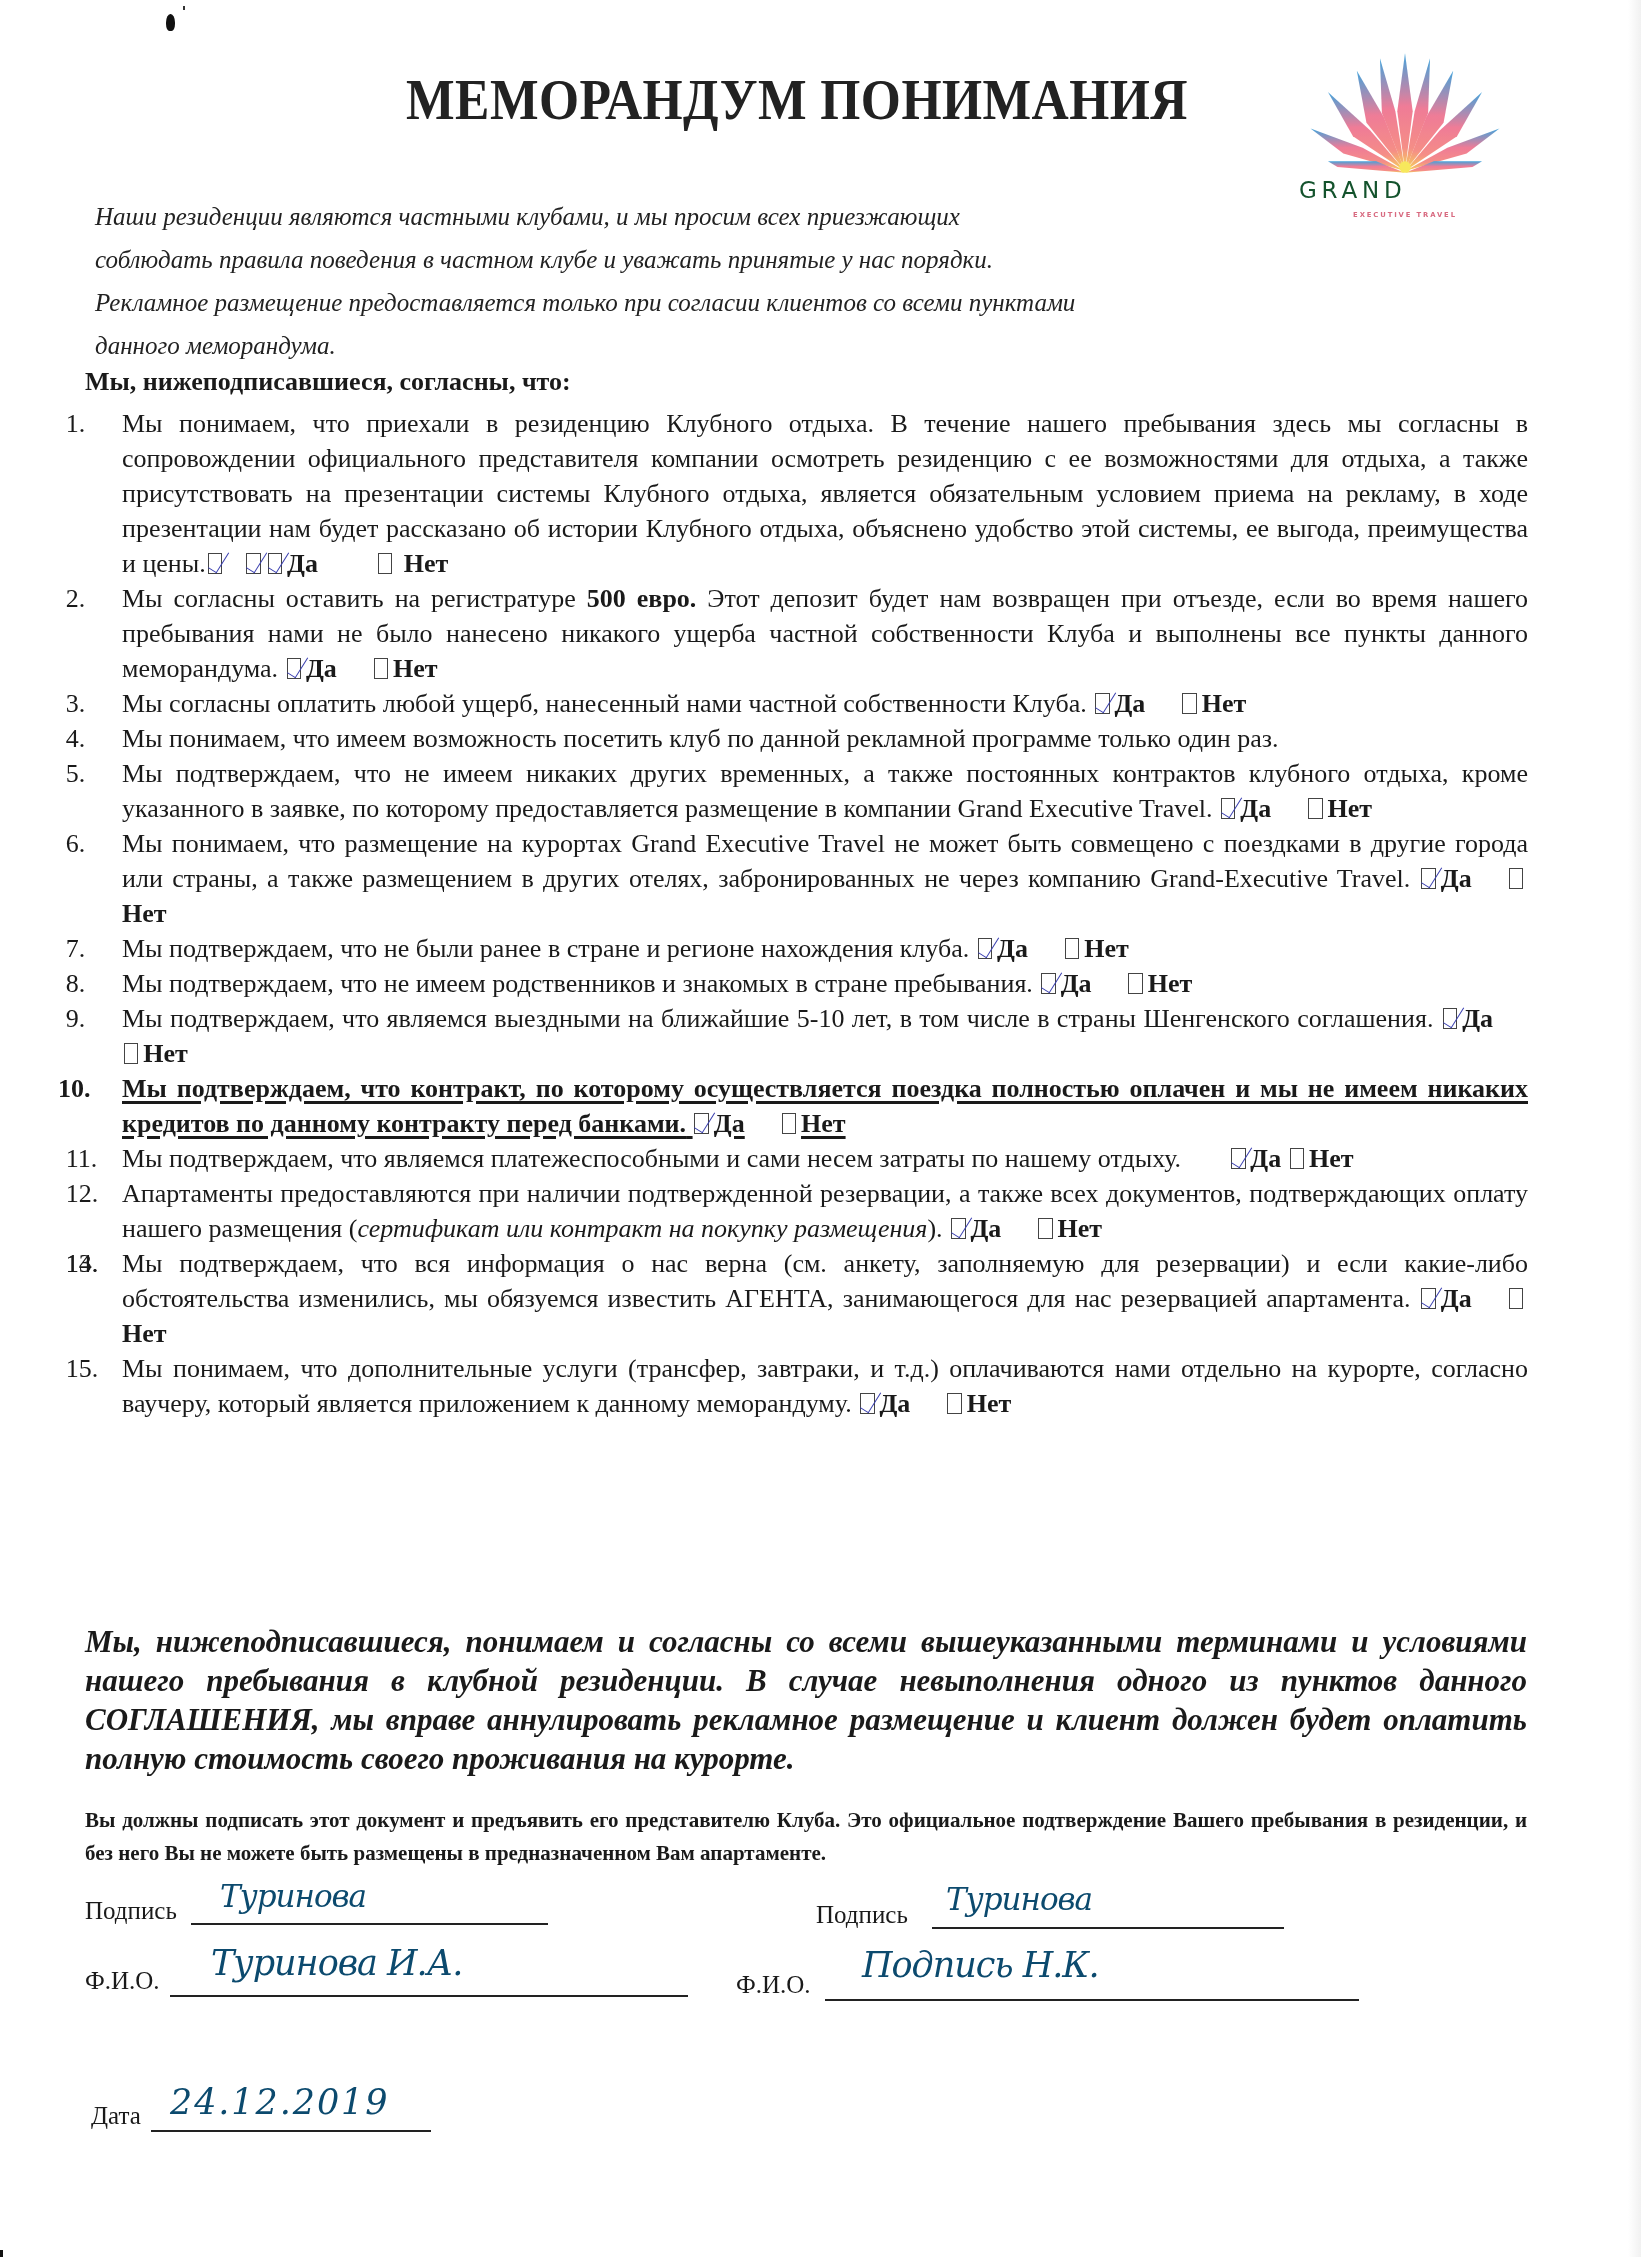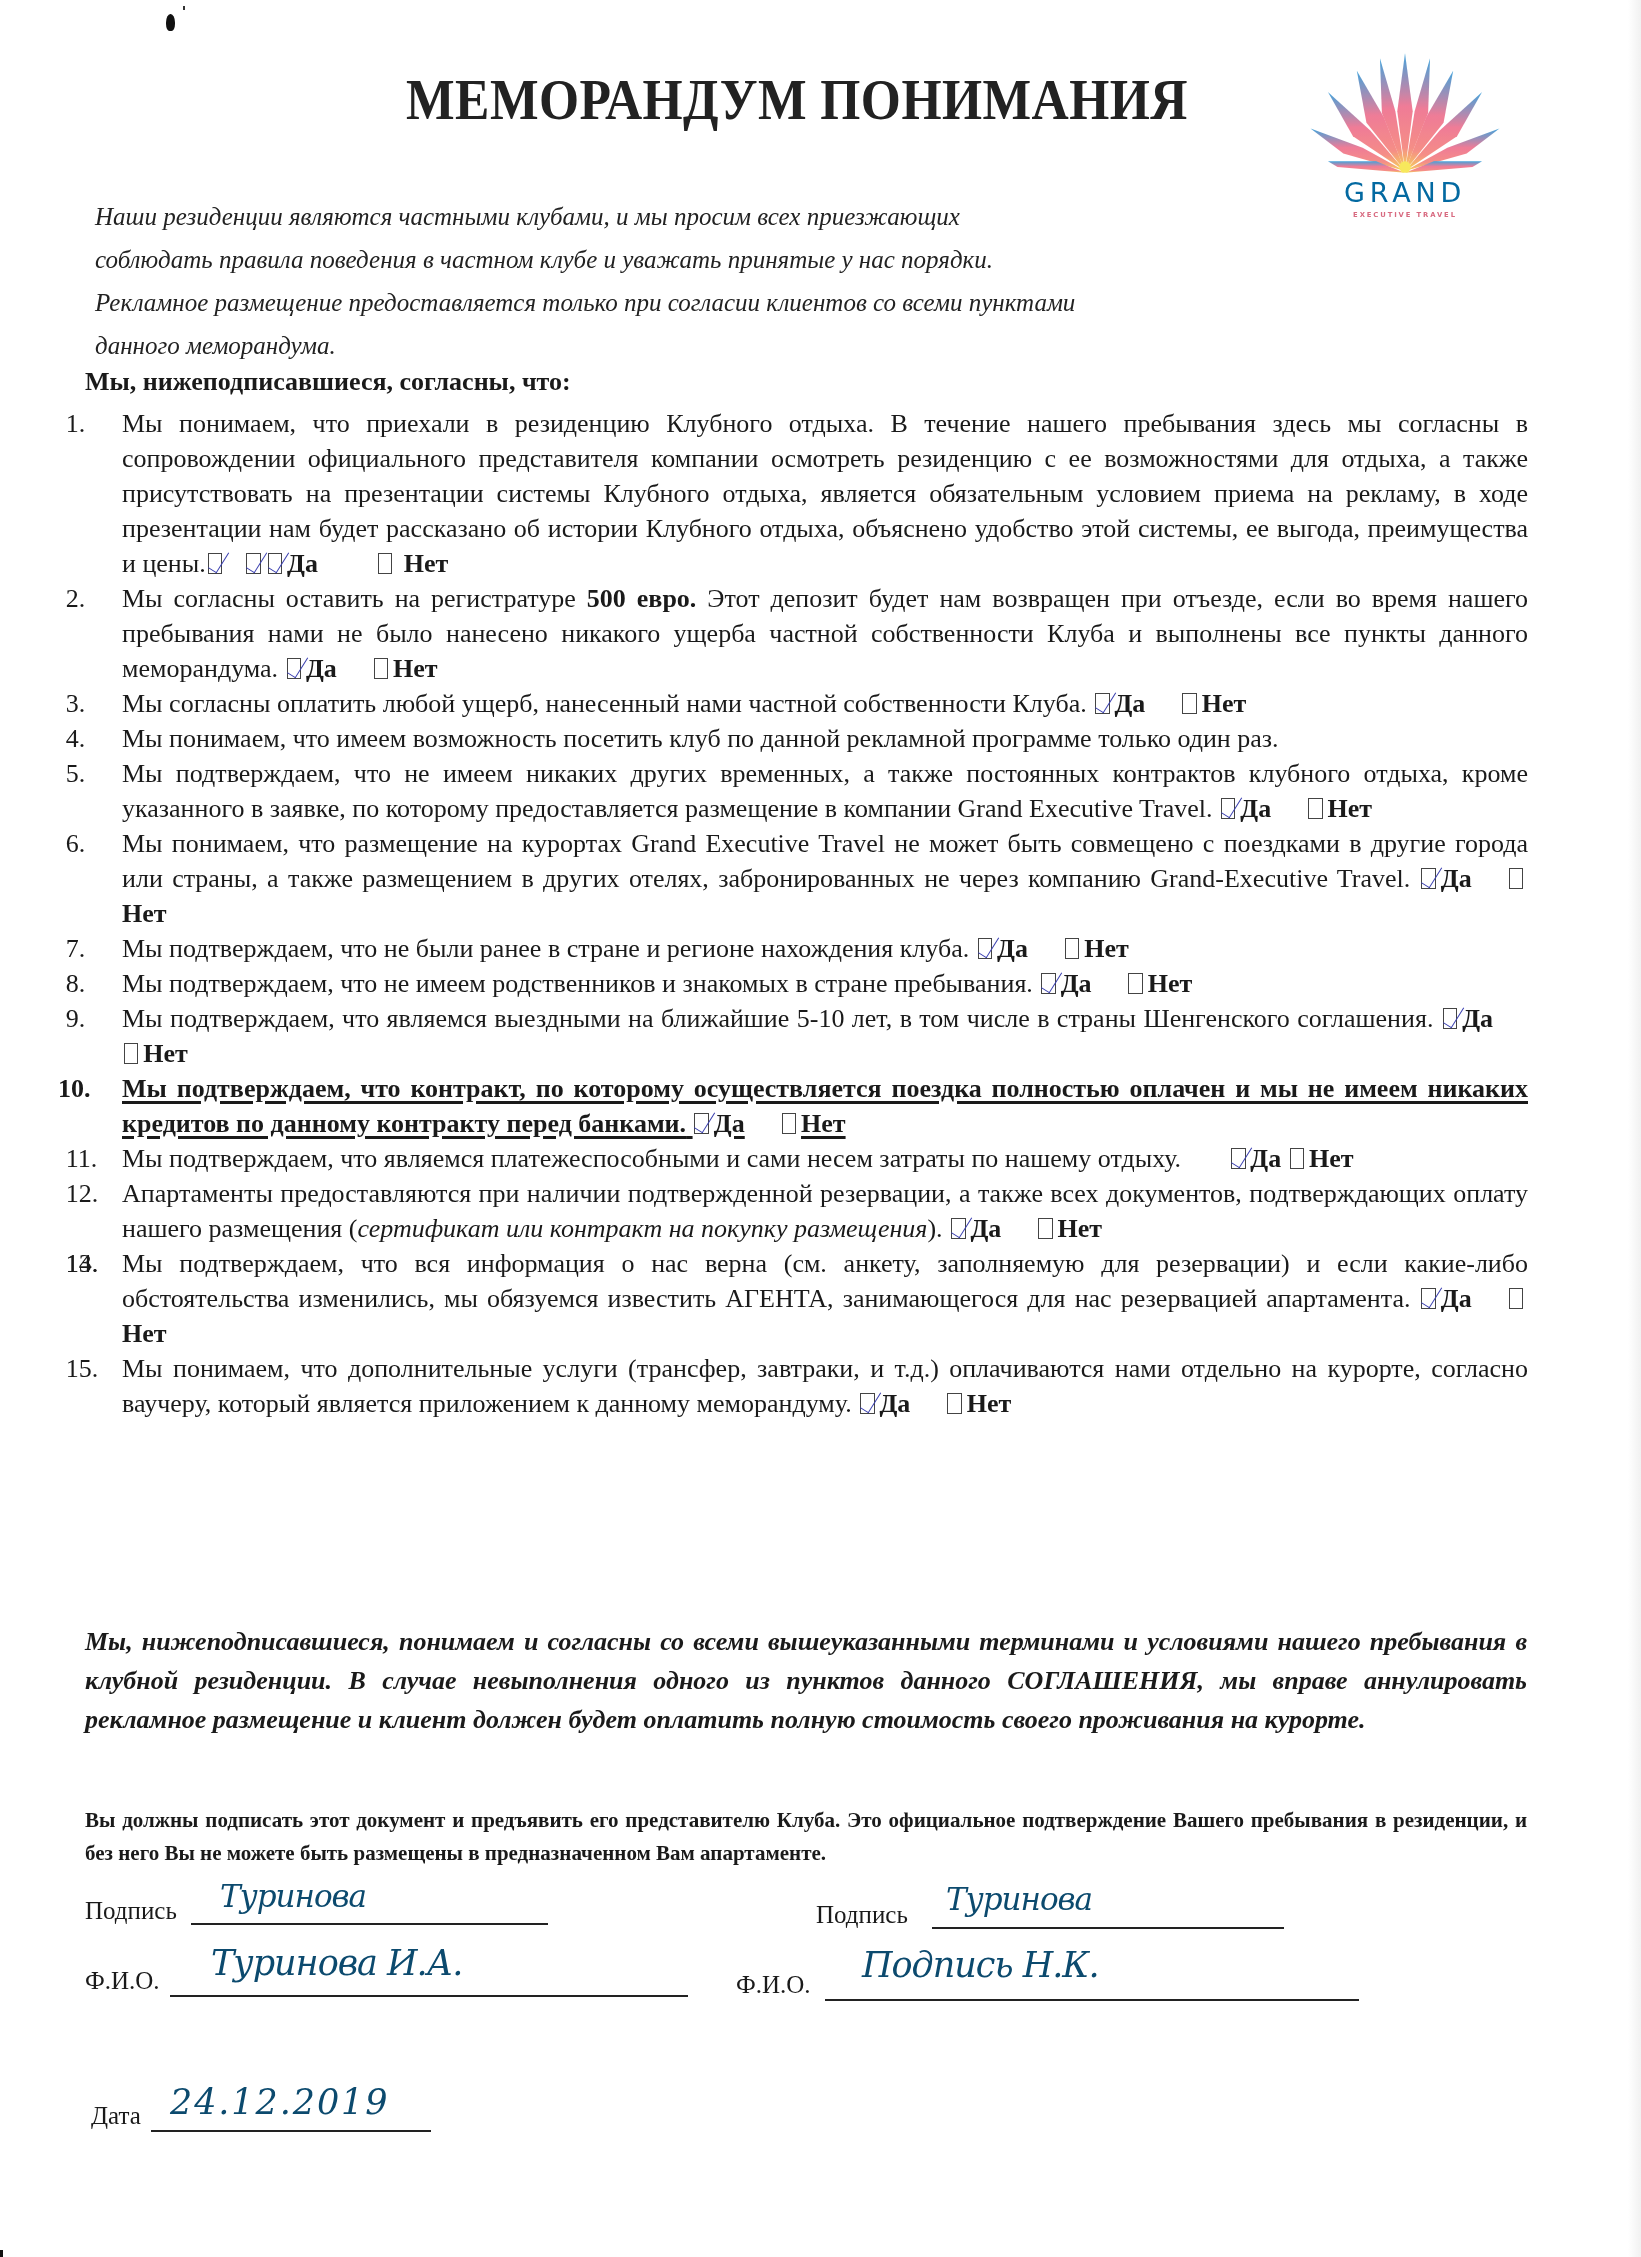--- a/index.html
+++ b/index.html
@@ -14,22 +14,22 @@
     background: #111; border-radius: 50% 50% 40% 40%; }
   .scan-mark2 { position: absolute; left: 183px; top: 5.8px; width: 1.9px; height: 3.9px; background: #333; }
   .corner-mark { position: absolute; left: 0; top: 2250px; width: 2.9px; height: 7.7px; background:#111; }
 
   .title {
     position: absolute; left: 290px; top: 68px; width: 1014px; text-align: center;
     font-size: 56px; font-weight: bold; letter-spacing: 0.5px; color: #222;
     transform: scaleX(0.92); transform-origin: center;
   }
   .logo { position: absolute; left: 1299px; top: 53px; width: 212px; height: 179px; }
-  .logo-word { position: absolute; left: 0; top: 124px; width: 212px; text-align: center;
-    font-family: "DejaVu Sans", sans-serif; font-size: 27px; letter-spacing: 4.8px; color: #0369a1; }
+  .logo-word { position: absolute; left: 0; top: 124px; width: 212px; text-align: left;
+    font-family: "DejaVu Sans", sans-serif; font-size: 23px; letter-spacing: 4.8px; color: #14532d; }
   .logo-sub { position: absolute; left: 0; top: 158px; width: 212px; text-align: center;
     font-family: "DejaVu Sans", sans-serif; font-size: 6.8px; letter-spacing: 1.9px; color: #d86a80; font-weight: bold; }
 
   .intro {
     position: absolute; left: 85px; top: 190px; width: 1197px;
     font-style: italic; font-size: 25px; line-height: 33px; color: #222;
   }
   .intro p { margin: 10px; }
 
   .agree-head {
@@ -49,21 +49,21 @@
   .cb.checked::after {
     content: ""; position: absolute; left: -1px; top: -9.7px; width: 8.7px; height: 23px;
     border-right: 1.9px solid #3a3fb0; border-bottom: 1.9px solid #3a3fb0;
     transform: rotate(32deg); transform-origin: bottom left;
   }
   .opt { font-weight: bold; }
   .gap { display: inline-block; width: 35px; }
 
   .closing {
     position: absolute; left: 85px; top: 1622px; width: 1442px;
-    font-style: italic; font-weight: bold; font-size: 26px; line-height: 39px; text-align: justify;
+    font-style: italic; font-weight: bold; font-size: 31px; line-height: 39px; text-align: justify;
   }
   .closing .caps { font-style: italic; }
 
   .notice {
     position: absolute; left: 85px; top: 1804px; width: 1442px;
     font-weight: bold; font-size: 21px; line-height: 33px; text-align: justify;
   }
 
   .sig-row { position: absolute; font-size: 25px; }
   .sig-label { position: absolute; bottom: 3.9px; white-space: nowrap; }

